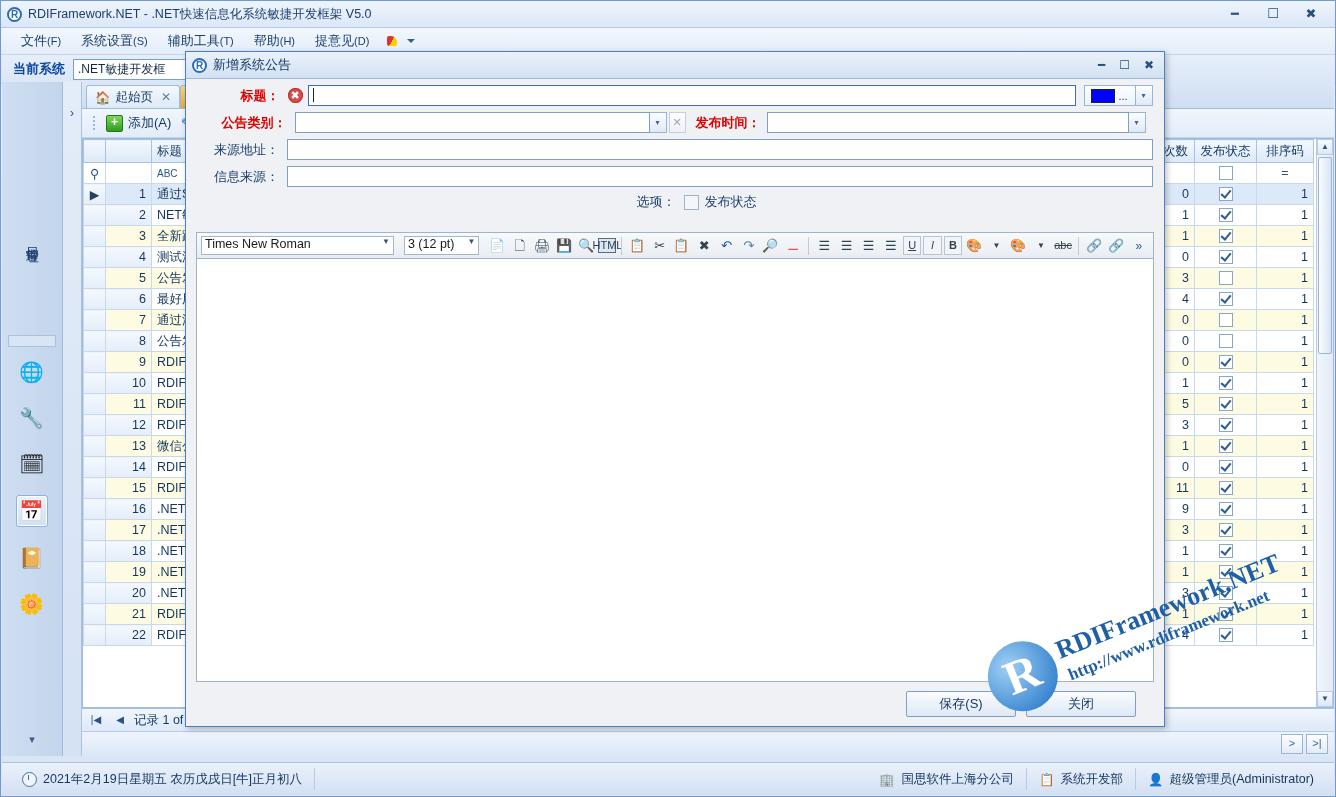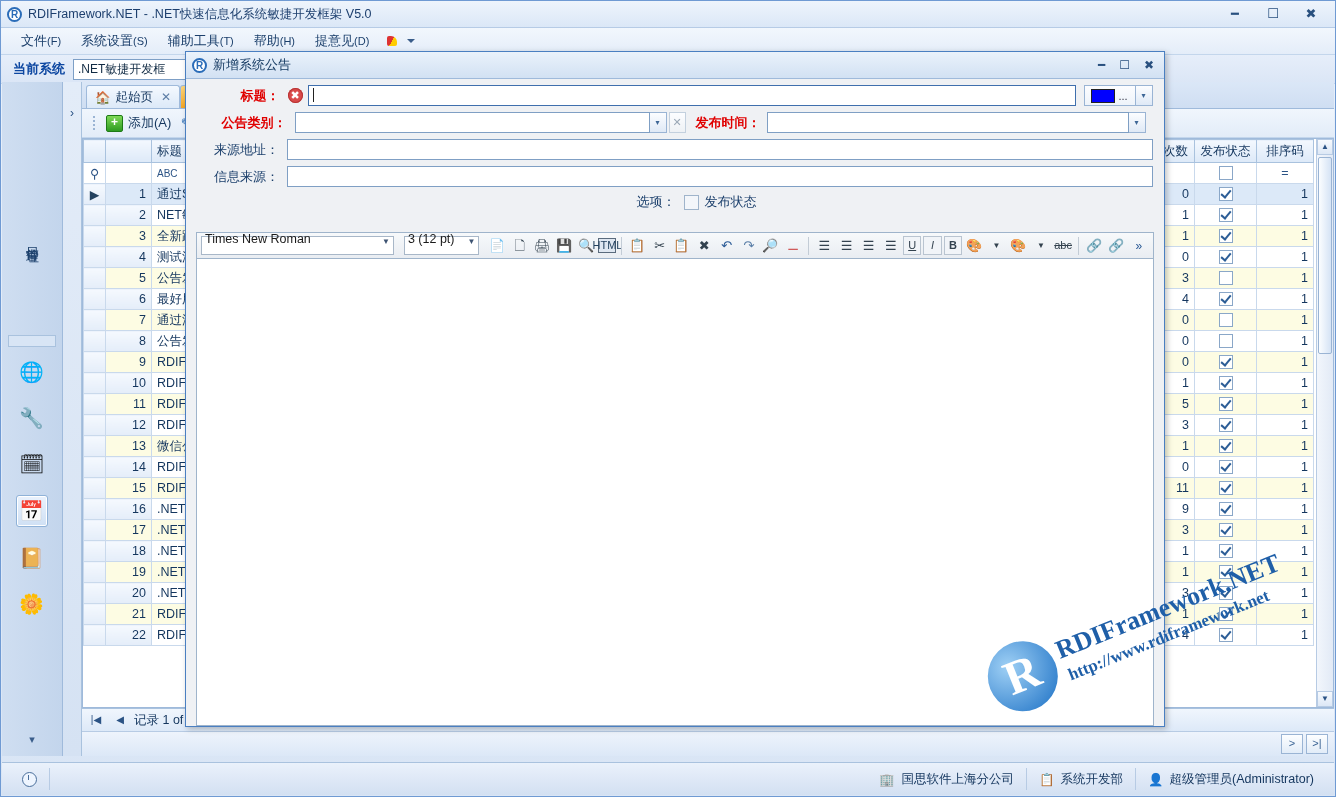--- a/index.html
+++ b/index.html
@@ -175,22 +175,22 @@
   .swatch{width:22px;height:12px;background:#0000ff;border:1px solid #222;}
   .xbtn{width:17px;height:21px;border:1px solid #c3d0de;background:linear-gradient(#fcfdff,#eef1f5);
       color:#9aa7b6;font-size:11px;text-align:center;line-height:19px;box-sizing:border-box;}
   .chk{width:13px;height:13px;border:1px solid #9fb4cb;background:#f3f6fa;display:inline-block;
        vertical-align:-2px;margin-right:6px;}
 
   
   .edtb{height:26px;display:flex;align-items:center;gap:2px;padding:0 4px;
      background:linear-gradient(#f7f9fb,#e9edf2);border:1px solid #9fb4cb;
      border-bottom:none;box-sizing:border-box;}
-  .combo{height:19px;border:1px solid #a8b7c8;background:#fff;display:flex;align-items:flex-end;
-     font-size:12.5px;color:#1a1a1a;padding:8px 3px;box-sizing:border-box;}
+  .combo{height:19px;border:1px solid #a8b7c8;background:#fff;display:flex;align-items:flex-start;
+     font-size:12.5px;color:#1a1a1a;padding:0 3px;box-sizing:border-box;}
   .combo .cv{flex:1;white-space:nowrap;overflow:hidden;}
   .combo .ca{color:#3d5372;font-size:8px;padding-left:4px;}
   .tbi{width:21px;height:21px;display:flex;align-items:center;justify-content:center;
        font-size:13px;line-height:1;color:#33424f;}
   .tsep{width:1px;height:18px;background:#c3ccd6;margin:0 3px;}
   .edarea{flex:1;background:#fff;border:1px solid #9fb4cb;box-sizing:border-box;}
   .edstat{height:20px;background:linear-gradient(#f6f8fa,#e9edf2);border:1px solid #9fb4cb;
      border-top:none;display:flex;align-items:center;padding-left:6px;font-size:12px;color:#1b3f6b;
      box-sizing:border-box;}
   .dlg-foot{height:44px;display:flex;align-items:center;justify-content:flex-end;gap:10px;
@@ -516,20 +516,21 @@
       <div class="pagebar">
         <div class="pbtn">&gt;</div>
         <div class="pbtn">&gt;|</div>
       </div>
     </div>
   </div>
 
   <div class="statusbar">
     <div class="sb-cell first">
       <span class="clock"></span>
+      <span>2021年2月19日星期五  农历戊戌日[牛]正月初八</span>
     </div>
     <div class="sb-right">
       <div class="sb-cell">
         <span>🏢</span>
         <span>国思软件上海分公司</span>
       </div>
       <div class="sb-cell">
         <span>📋</span>
         <span>系统开发部</span>
       </div>
@@ -639,20 +640,28 @@
             <s>abc</s>
           </div>
         <div class="tsep"></div>
         <div class="tbi">🔗</div>
         <div class="tbi" style="color:#8a9aab">🔗</div>
         <div class="tbi" style="margin-left:auto;color:#2a5a96;font-size:12px">»</div>
       </div>
 
       <div class="edarea"></div>
 
+      <div class="dlg-foot">
+        <div class="dbtn">
+            <span>保存(S)</span>
+          </div>
+        <div class="dbtn">
+            <span>关闭</span>
+          </div>
+      </div>
     </div>
   </div>
 
   <div class="watermark">
     <div class="wm-r">R</div>
     <div class="wm-t1">RDIFramework.NET</div>
     <div class="wm-t2">http://www.rdiframework.net</div>
   </div>
 
 </div>

